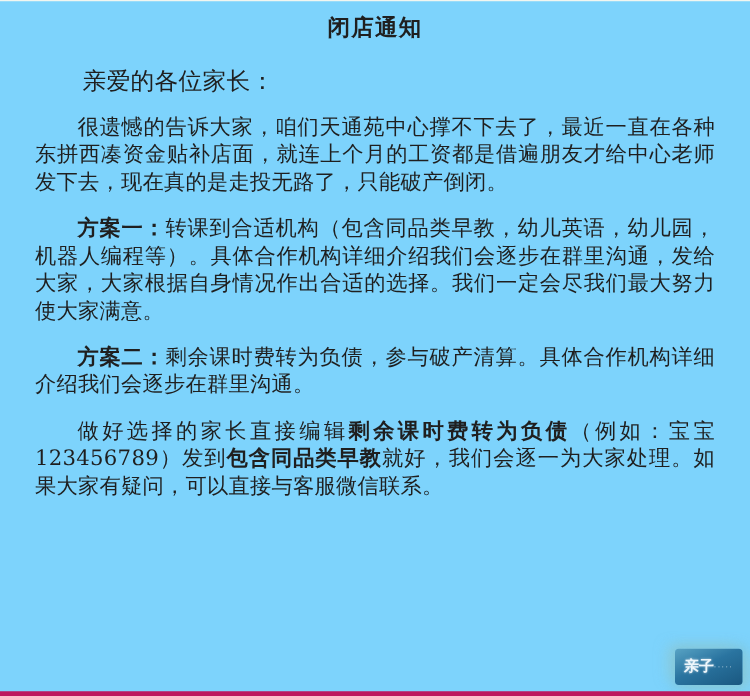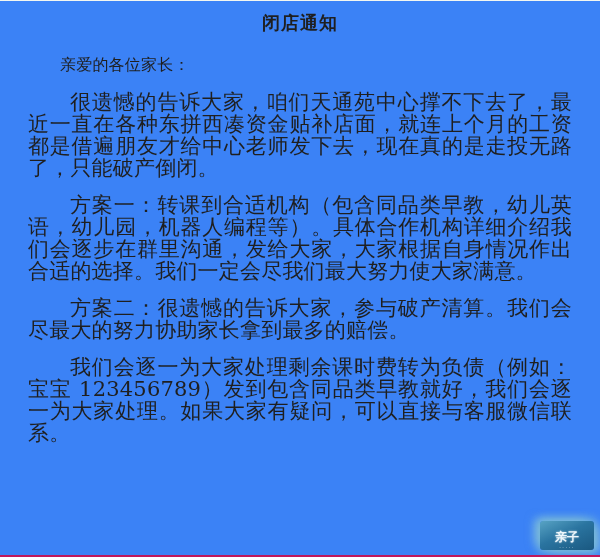--- a/index.html
+++ b/index.html
@@ -5,69 +5,69 @@
   html, body {
     margin: 0;
     padding: 0;
     background: #ffffff;
   }
   .page {
     position: relative;
     width: 600px;
     height: 557px;
     box-sizing: border-box;
-    background: #3b82f6;
+    background: #7dd3fc;
     border-top: 1px solid #f2f6f0;
-    border-bottom: 2px solid #be185d;
+    border-bottom: 4px solid #be185d;
     padding: 9px 28px 0 28px;
     overflow: hidden;
     font-family: "DejaVu Serif", "Liberation Serif", serif;
     color: #1f1f1f;
   }
   .title {
     margin: 0 0 18px 0;
     font-size: 18px;
     line-height: 26px;
     font-weight: bold;
     text-align: center;
     letter-spacing: 1px;
   }
   .salutation {
     margin: 0 0 15px 0;
-    font-size: 16px;
+    font-size: 19px;
     line-height: 22px;
     text-indent: 2em;
     letter-spacing: 0.2px;
   }
   .para {
     margin: 0 0 15px 0;
-    font-size: 21px;
+    font-size: 17px;
     line-height: 22px;
     text-indent: 2em;
     text-align: justify;
     letter-spacing: 0.2px;
   }
   .para .bold {
-    font-weight: normal;
+    font-weight: bold;
   }
   .watermark {
     position: absolute;
     right: 6px;
     bottom: 5px;
     width: 54px;
     height: 29px;
     border-radius: 3px;
     background: linear-gradient(155deg, #58a3c4 0%, #2a74a0 45%, #1a5880 100%);
     box-shadow: 0 0 9px 3px rgba(130, 195, 210, 0.75),
                 -8px -4px 10px -2px rgba(150, 205, 215, 0.55),
                 8px 4px 10px -2px rgba(150, 205, 215, 0.55);
     display: flex;
-    flex-direction: column;
+    flex-direction: row;
     align-items: center;
-    justify-content: flex-end;
+    justify-content: center;
     color: #eef6fb;
     filter: blur(0.4px);
   }
   .wm-main {
     font-size: 12px;
     line-height: 13px;
     font-weight: bold;
     text-shadow: 0 0 2px rgba(255, 255, 255, 0.7);
   }
   .wm-sub {
@@ -79,21 +79,21 @@
 </style>
 </head>
 <body>
 
 <div class="page">
   <h1 class="title">闭店通知</h1>
   <p class="salutation">亲爱的各位家长：</p>
   <div id="paragraphs">
       <p class="para"><span>很遗憾的告诉大家，咱们天通苑中心撑不下去了，最近一直在各种东拼西凑资金贴补店面，就连上个月的工资都是借遍朋友才给中心老师发下去，现在真的是走投无路了，只能破产倒闭。</span></p>
       <p class="para"><span class="bold">方案一：</span><span>转课到合适机构（包含同品类早教，幼儿英语，幼儿园，机器人编程等）。具体合作机构详细介绍我们会逐步在群里沟通，发给大家，大家根据自身情况作出合适的选择。我们一定会尽我们最大努力使大家满意。</span></p>
-      <p class="para"><span class="bold">方案二：</span><span>很遗憾的告诉大家，参与破产清算。我们会尽最大的努力协助家长拿到最多的赔偿。</span></p>
-      <p class="para"><span>我们会逐一为大家处理</span><span class="bold">剩余课时费转为负债</span><span>（例如：宝宝 123456789）发到</span><span class="bold">包含同品类早教</span><span>就好，我们会逐一为大家处理。如果大家有疑问，可以直接与客服微信联系。</span></p>
+      <p class="para"><span class="bold">方案二：</span><span>剩余课时费转为负债，参与破产清算。具体合作机构详细介绍我们会逐步在群里沟通。</span></p>
+      <p class="para"><span>做好选择的家长直接编辑</span><span class="bold">剩余课时费转为负债</span><span>（例如：宝宝 123456789）发到</span><span class="bold">包含同品类早教</span><span>就好，我们会逐一为大家处理。如果大家有疑问，可以直接与客服微信联系。</span></p>
     </div>
 
   <div class="watermark">
     <span class="wm-main">亲子</span>
     <span class="wm-sub">·····</span>
   </div>
 </div>
 
 </body></html>

